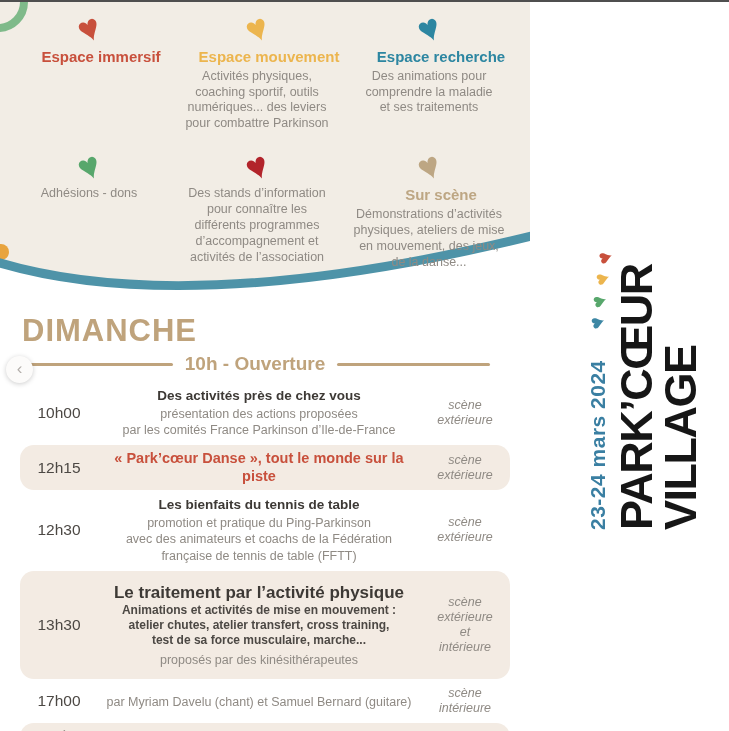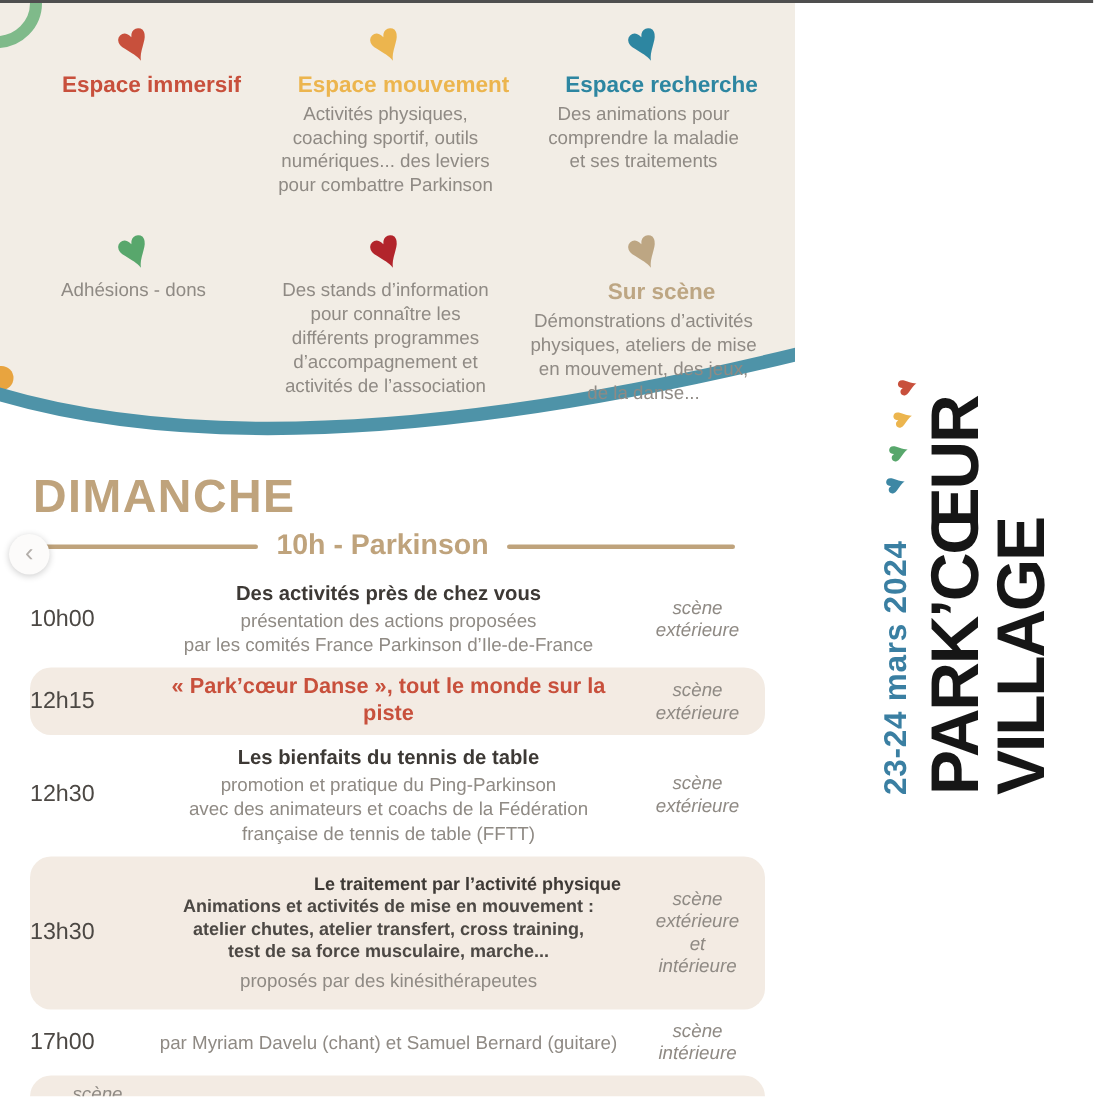--- a/index.html
+++ b/index.html
@@ -28,21 +28,21 @@
   
   .schedule { position:absolute; left:0; top:303px; width:530px; padding:0 20px; }
   .day { font-size:31px; font-weight:800; letter-spacing:1px; color:#bfa37c; margin:10px 0 4px 2px; }
   .sec-header, .sec-footer { display:flex; align-items:center; gap:8px; }
   .sec-header { padding-right:20px; }
   .hline { height:3px; background:#bfa37c; border-radius:2px; flex:1; }
   .sec-label { font-size:19px; font-weight:bold; color:#bfa37c; white-space:nowrap; padding:0 4px; }
 
   .row { display:flex; align-items:center; padding:5px 0; margin-top:2px; }
   .row.hl { background:#f3ebe3; border-radius:14px; }
-  .time { flex:0 0 78px; text-align:left; font-size:15.5px; color:#4c4844; }
+  .time { flex:0 0 78px; text-align:center; font-size:15.5px; color:#4c4844; }
   .mid { flex:1; text-align:center; padding:0 6px; }
   .r-title { font-size:13.5px; font-weight:bold; color:#3d3935; line-height:1.25; }
   .r-title-red { font-size:14.5px; color:#c8503c; line-height:1.2; }
   .r-title-red .p1 { font-weight:800; }
   .r-title-red .p2 { font-weight:700; }
   .r-sub { font-size:12.5px; color:#8f8a84; line-height:1.3; white-space:pre-line; margin-top:1px; }
   .r-sub-bold { font-size:12px; font-weight:bold; color:#4c4844; line-height:1.25; white-space:pre-line; }
   .scene { flex:0 0 90px; text-align:center; font-size:12.5px; font-style:italic; color:#8f8a84; line-height:1.2; white-space:pre-line; }
 
   
@@ -121,21 +121,21 @@
 
   <div class="back-btn">
     <span>‹</span>
   </div>
 
   <div class="schedule">
     <div class="day">DIMANCHE</div>
 
     <div class="sec-header">
       <div class="hline"></div>
-      <div class="sec-label">10h - Parkinson</div>
+      <div class="sec-label">10h - Ouverture</div>
       <div class="hline"></div>
     </div>
 
     <div class="row" style="margin-top:8px;">
       <div class="time">10h00</div>
       <div class="mid">
         <div class="r-title">Des activités près de chez vous</div>
         <div class="r-sub">présentation des actions proposées
 par les comités France Parkinson d’Ile-de-France</div>
       </div>
@@ -160,21 +160,21 @@
 avec des animateurs et coachs de la Fédération
 française de tennis de table (FFTT)</div>
       </div>
       <div class="scene">scène
 extérieure</div>
     </div>
 
     <div class="row hl">
       <div class="time">13h30</div>
       <div class="mid" style="padding-top:6px; padding-bottom:6px;">
-        <div class="r-title" style="font-size:12px;text-align:right;">Le traitement par l’activité physique</div>
+        <div class="r-title" style="font-size:17px;">Le traitement par l’activité physique</div>
         <div class="r-sub-bold">Animations et activités de mise en mouvement :
 atelier chutes, atelier transfert, cross training,
 test de sa force musculaire, marche...</div>
         <div class="r-sub" style="margin-top:4px;">proposés par des kinésithérapeutes</div>
       </div>
       <div class="scene">scène
 extérieure
 et
 intérieure</div>
     </div>

